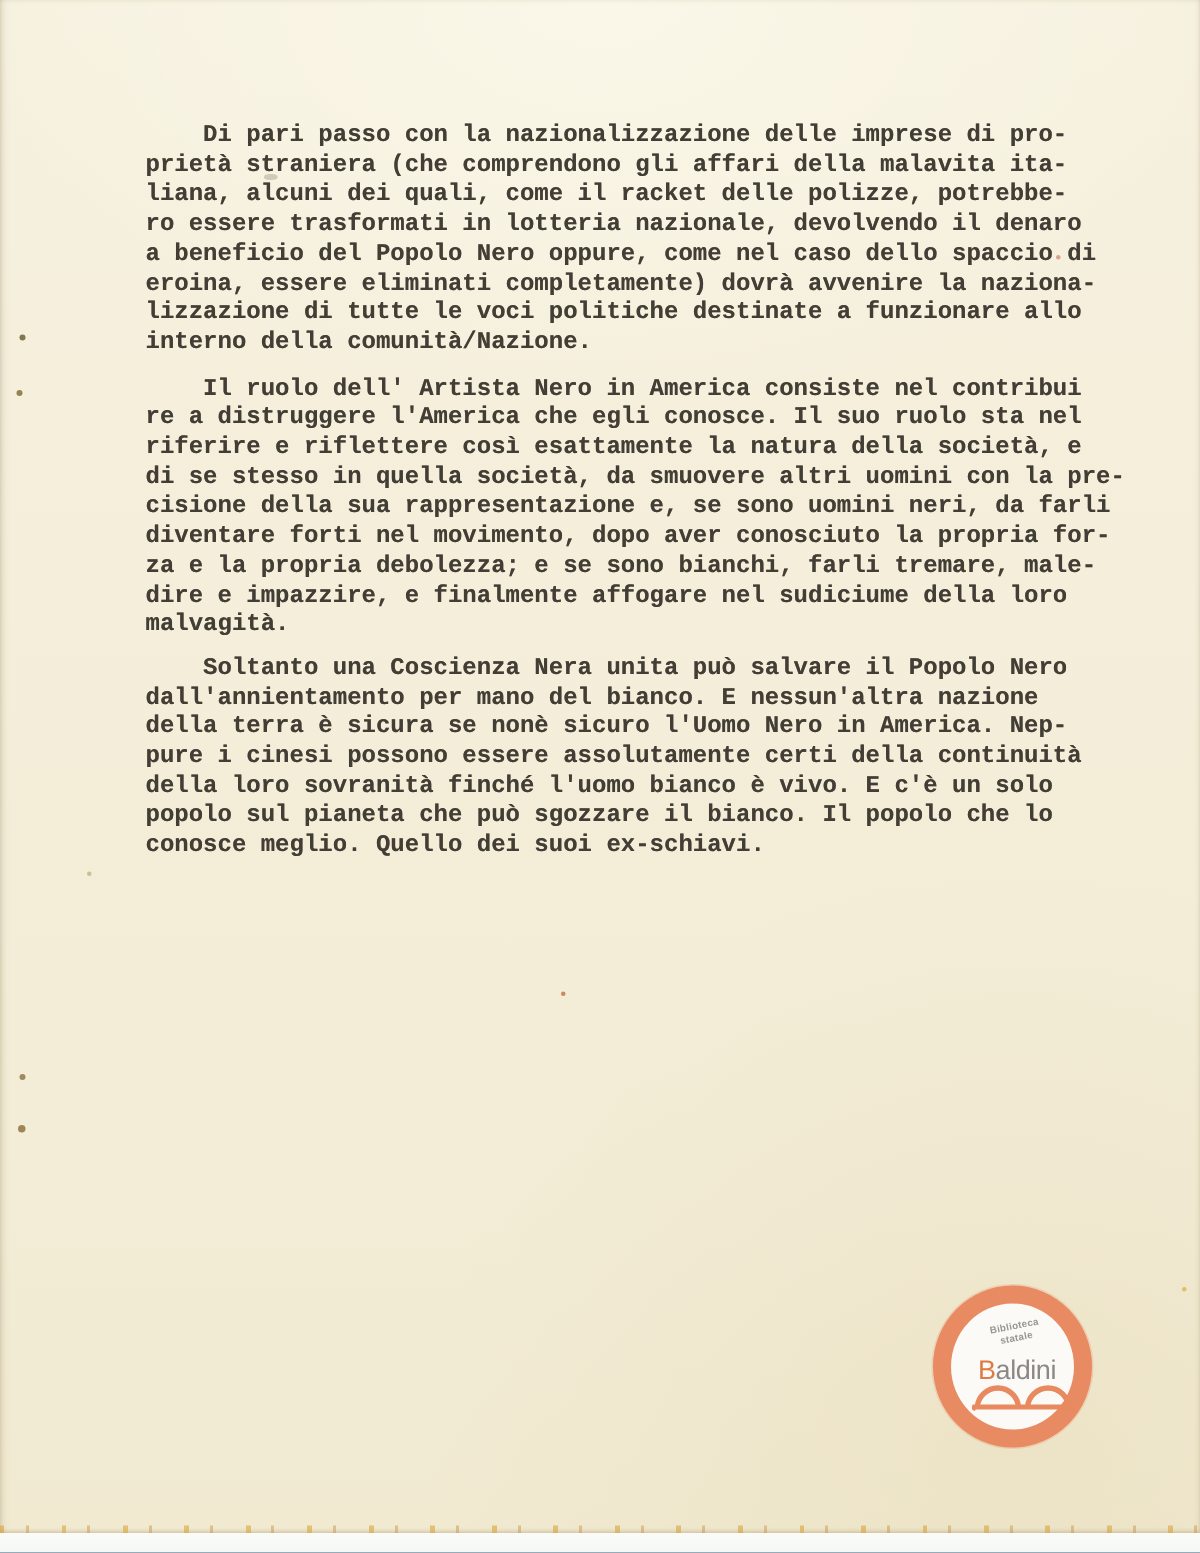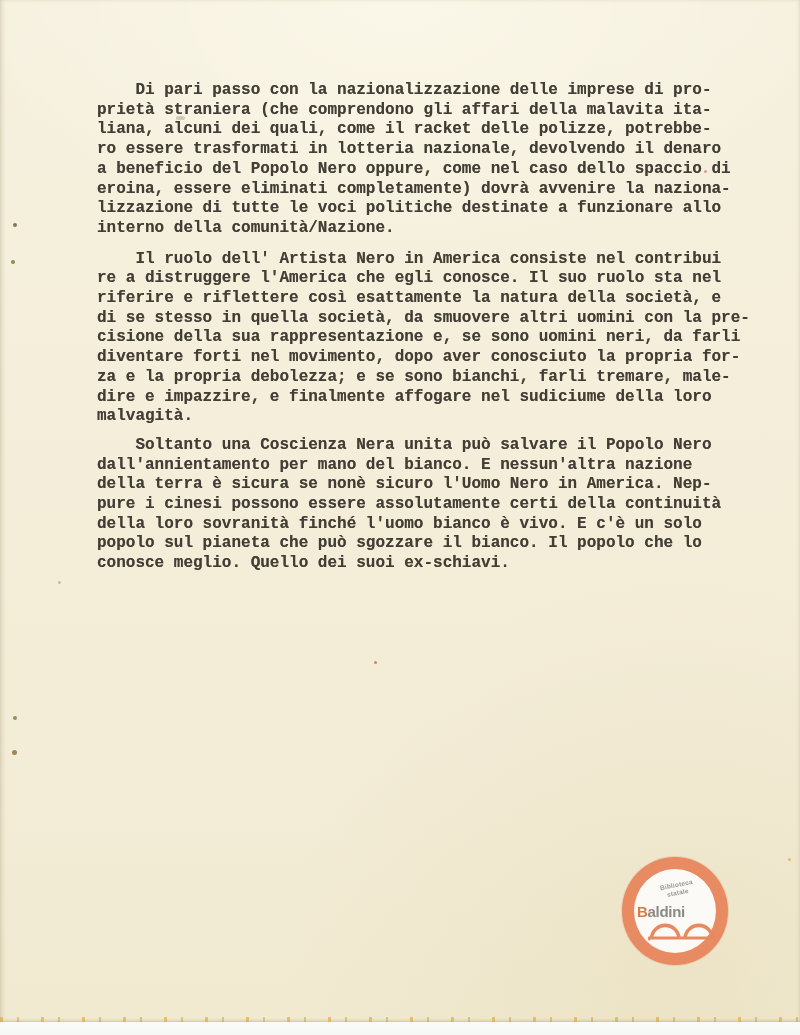--- a/index.html
+++ b/index.html
@@ -76,22 +76,23 @@
     font-size: 6.5px;
     line-height: 7.5px;
     font-weight: 700;
     letter-spacing: 0.2px;
     color: #9a9792;
   }
   .stamp-name {
     position: absolute;
     top: 34px; left: 3px;
     width: 100%;
-    font-size: 15px;
-    font-weight: 700;
+    text-align: center;
+    font-size: 18px;
+    font-weight: 400;
     letter-spacing: -0.3px;
     color: #8b8886;
   }
   .stamp-name .initial { color: #df7a42; }
   .stamp-book {
     position: absolute;
     top: 52px; left: 14px;
     width: 68px; height: 22px;
   }
 </style>

